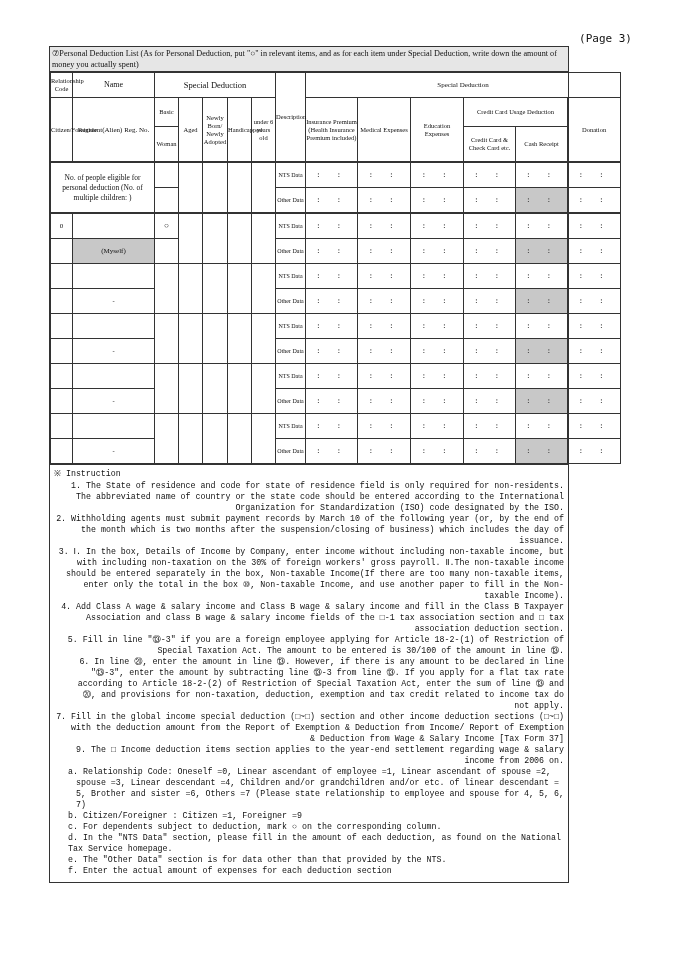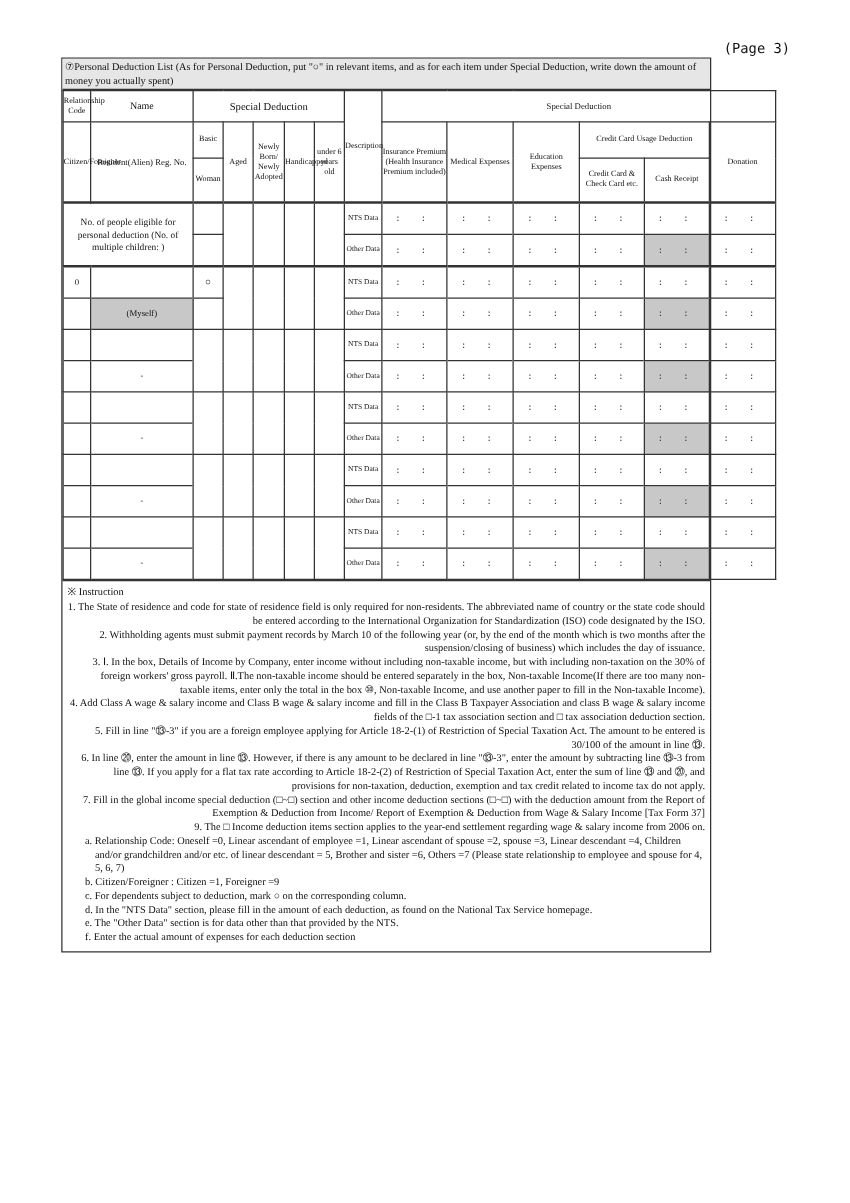--- a/index.html
+++ b/index.html
@@ -8,21 +8,21 @@
   .frame { position:absolute; left:49px; top:46px; width:520px; border:1px solid #333; box-sizing:border-box; }
   .title-bar { background:#e6e6e6; font-size:8.2px; line-height:11px; padding:1px 2px; border-bottom:1px solid #333; }
   table.grid { border-collapse:collapse; width:100%; table-layout:fixed; font-size:6.5px;border-radius:28px; }
   table.grid td { border:1px solid #333; text-align:center; vertical-align:middle; padding:0; line-height:8px; height:24px; }
   table.grid tr.head td { height:auto; }
   .dash-b { border-bottom:1px dashed #333 !important; }
   .thick-t { border-top:2px solid #333 !important; }
   .shade { background:#c8c8c8; }
   .dots { font-family:"DejaVu Sans Mono", monospace; font-size:7px; letter-spacing:6px; color:#333; }
   .src { font-size:6px; }
-  .instructions { border-top:1px solid #333; padding:3px 4px 6px 4px; font-size:8.3px; line-height:11px; }
+  .instructions { border-top:1px solid #333; padding:3px 4px 6px 4px; font-size:8.3px; line-height:11px;font-family:Liberation Mono, monospace; }
   .inst-head { margin-bottom:1px; }
   .inst-item { padding-left:10px; text-indent:-10px;text-align:right; }
   .inst-sub { padding-left:14px; }
   .inst-sub.wrap { padding-left:22px; text-indent:-8px; }
 </style>
 </head>
 <body>
 
 <div class="page-no">(Page 3)</div>
 

